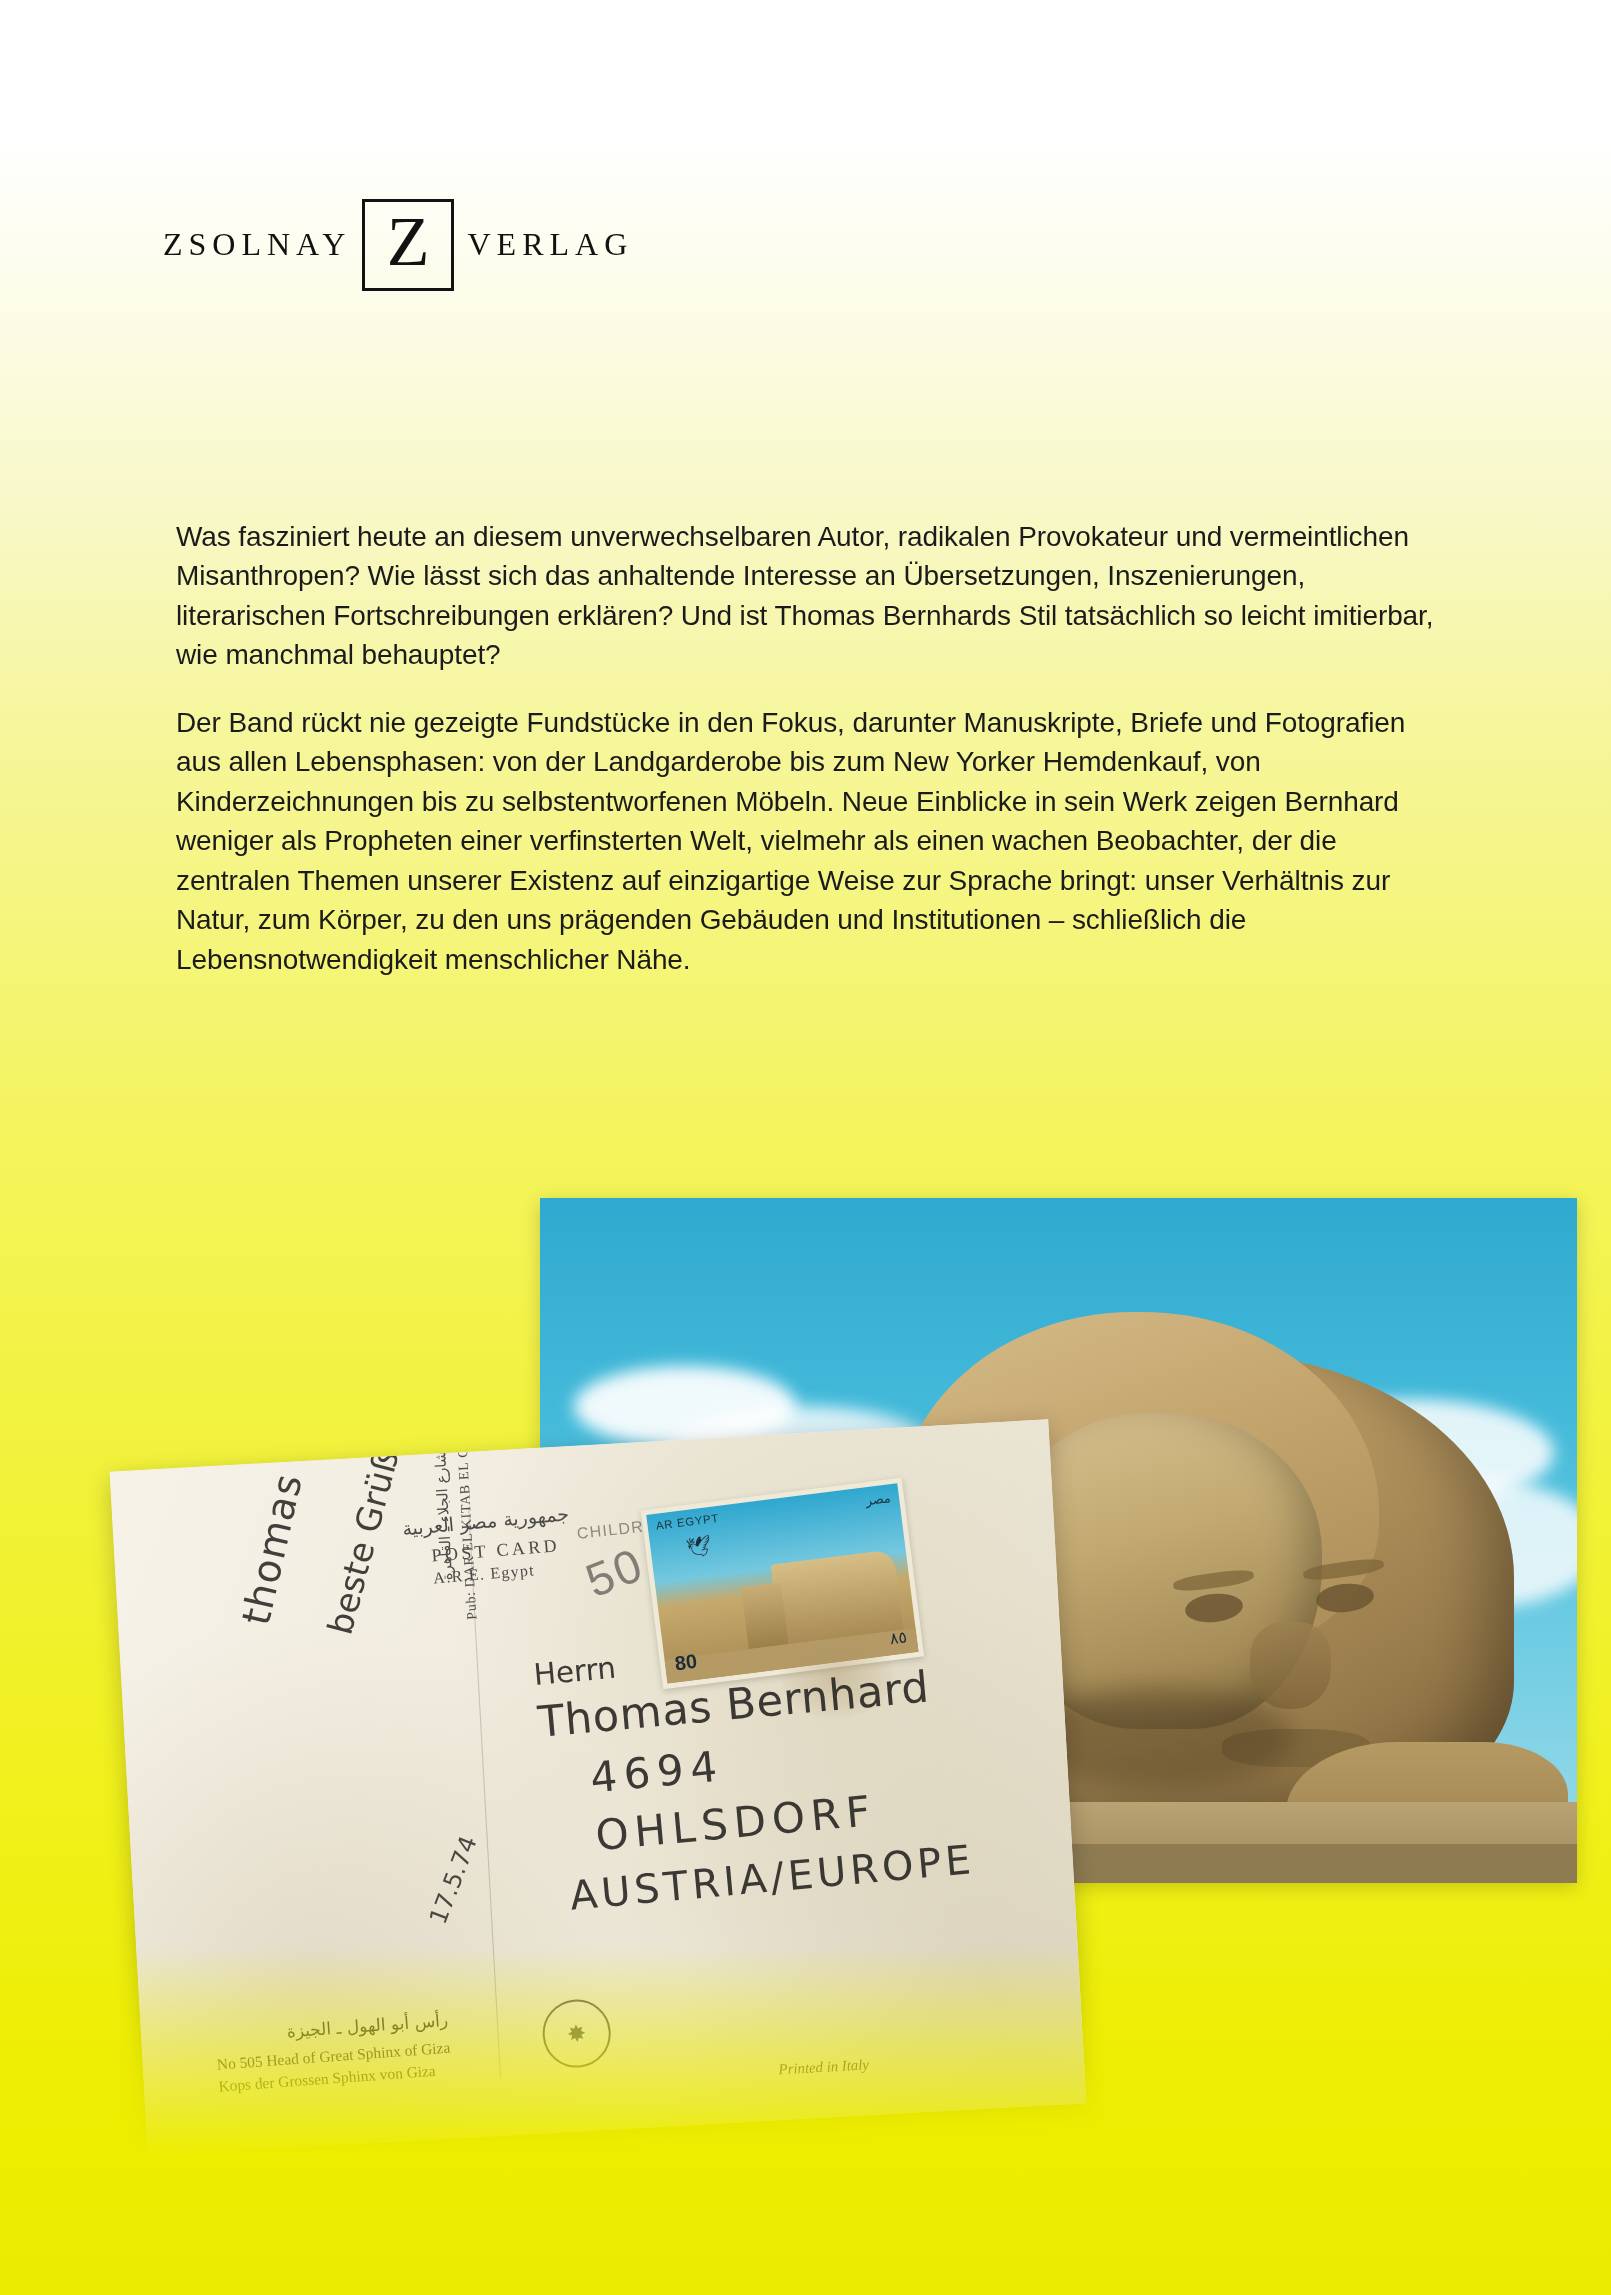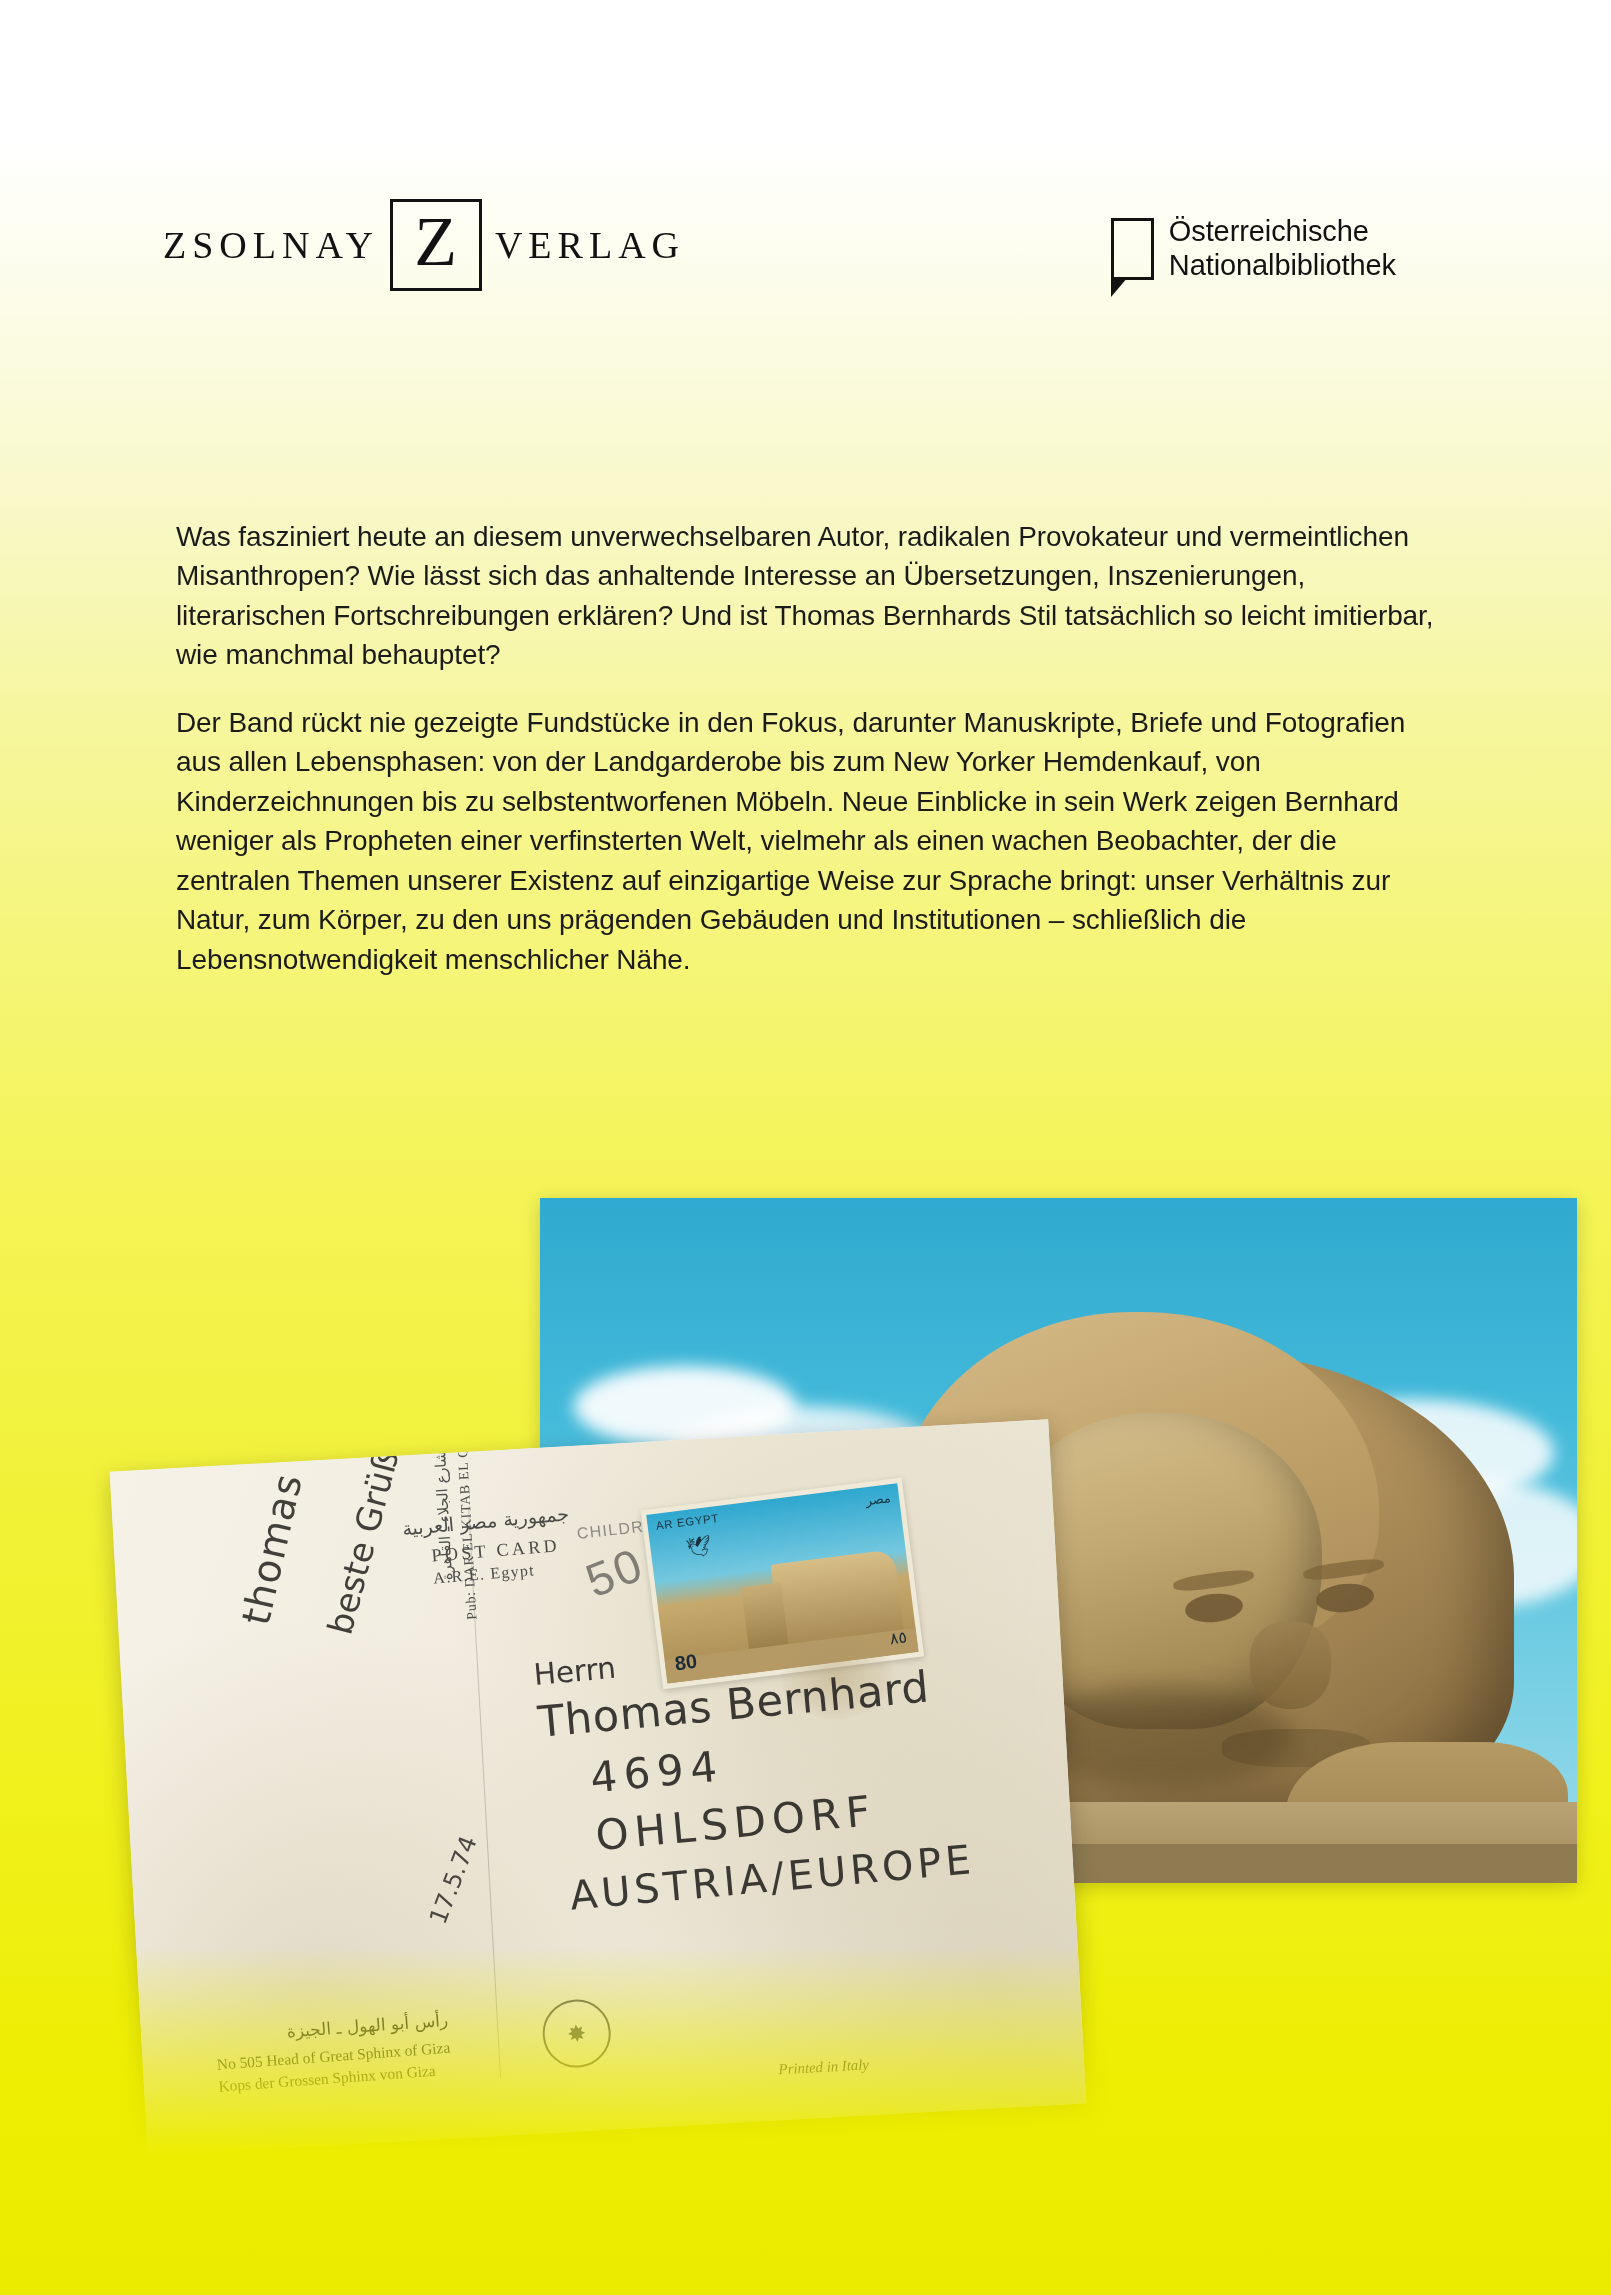--- a/index.html
+++ b/index.html
@@ -46,21 +46,21 @@
   .zsolnay-logo {
     position: absolute;
     left: 163px;
     top: 201px;
     display: flex;
     align-items: center;
     height: 87px;
   }
   .zsolnay-word {
     font-family: "Liberation Serif", serif;
-    font-size: 38px;
+    font-size: 32px;
     letter-spacing: 6px;
     color: #121212;
     font-weight: 400;
   }
   .zsolnay-mark {
     width: 92px;
     height: 92px;
     border: 3.4px solid #121212;
     margin: 0 13.4px 0 10.7px;
     display: flex;
@@ -557,27 +557,20 @@
 <div class="page">
 
   <div class="zsolnay-logo">
     <span class="zsolnay-word">ZSOLNAY</span>
     <span class="zsolnay-mark">
       <span>Z</span>
     </span>
     <span class="zsolnay-word">VERLAG</span>
   </div>
 
-  <div class="onb-logo">
-    <span class="onb-mark"></span>
-    <span class="onb-text">
-      <span>Österreichische</span><br>
-      <span>Nationalbibliothek</span>
-    </span>
-  </div>
 
   <div class="copy">
     <p>Was fasziniert heute an diesem unverwechselbaren Autor, radikalen Provokateur und vermeintlichen Misanthropen? Wie lässt sich das anhaltende Interesse an Übersetzungen, Inszenierungen, literarischen Fortschreibungen erklären? Und ist Thomas Bernhards Stil tatsächlich so leicht imitierbar, wie manchmal behauptet?</p>
     <p>Der Band rückt nie gezeigte Fundstücke in den Fokus, darunter Manuskripte, Briefe und Fotografien aus allen Lebensphasen: von der Landgarderobe bis zum New Yorker Hemdenkauf, von Kinderzeichnungen bis zu selbstentworfenen Möbeln. Neue Einblicke in sein Werk zeigen Bernhard weniger als Propheten einer verfinsterten Welt, vielmehr als einen wachen Beobachter, der die zentralen Themen unserer Existenz auf einzigartige Weise zur Sprache bringt: unser Verhältnis zur Natur, zum Körper, zu den uns prägenden Gebäuden und Institutionen – schließlich die Lebensnotwendigkeit menschlicher Nähe.</p>
   </div>
 
   <div class="collage">
 
     <div class="sphinx-card">
       <div class="sky"></div>

